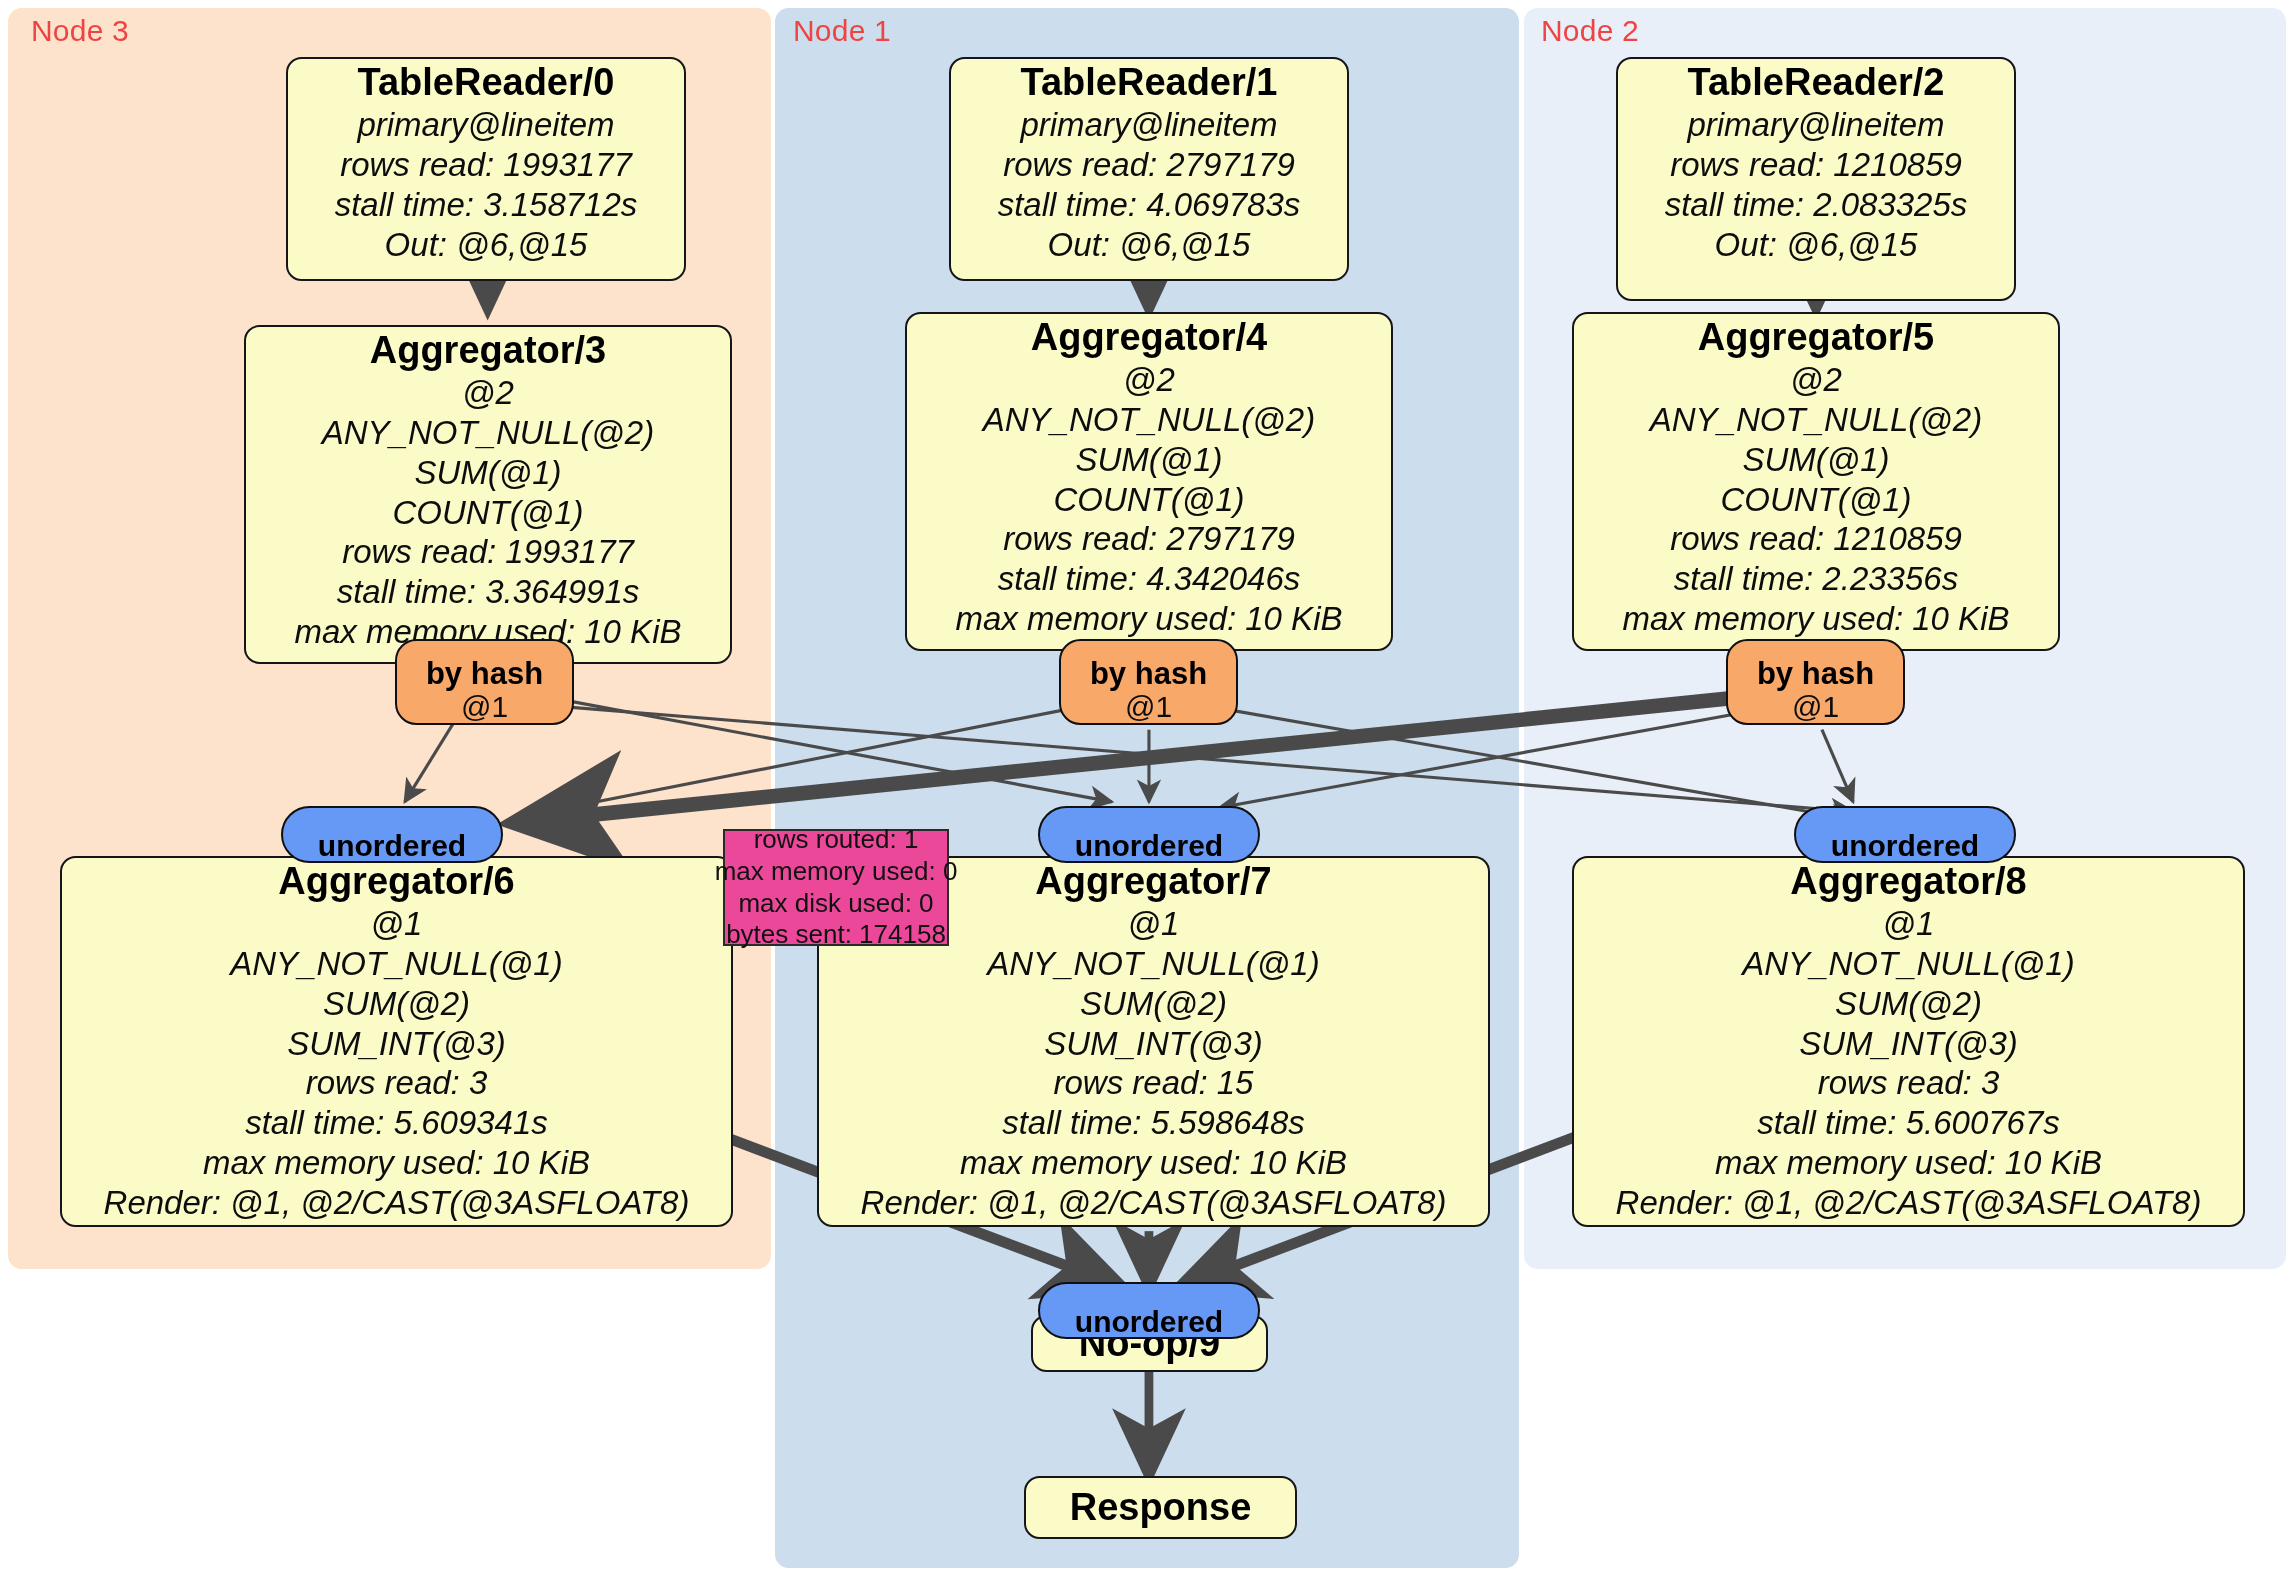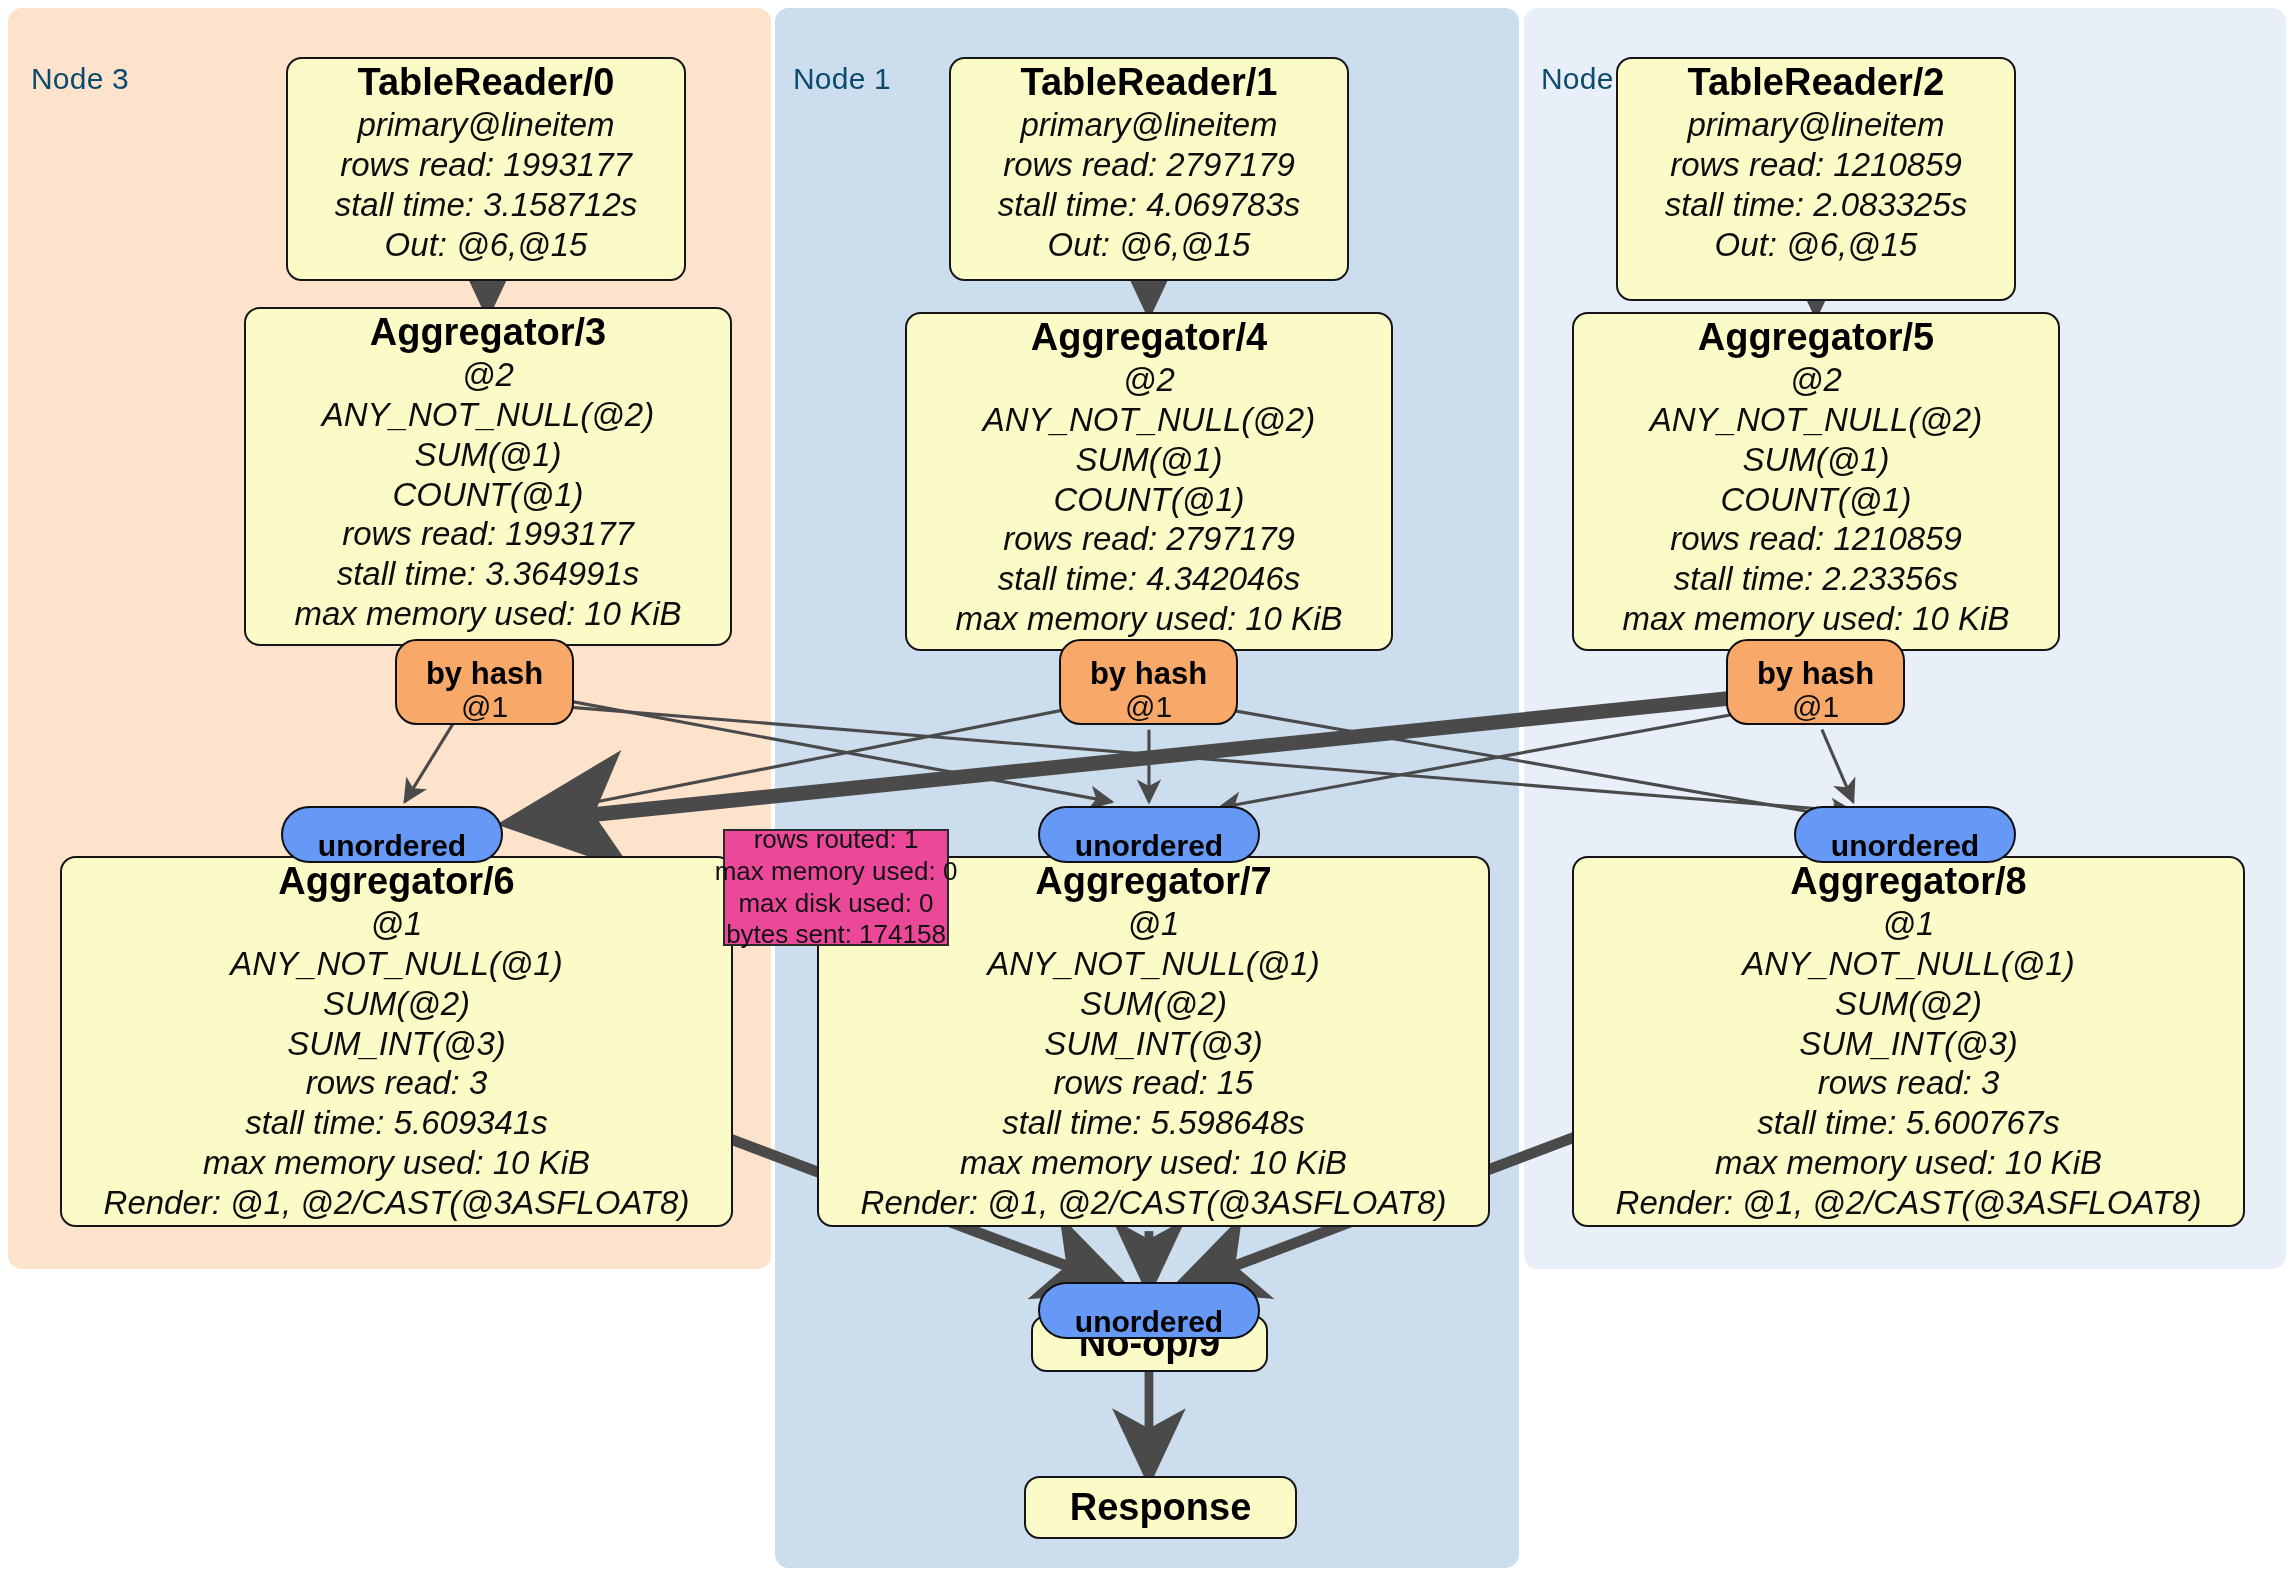--- a/index.html
+++ b/index.html
@@ -24,24 +24,23 @@
 
   
   .cluster {
     position: absolute;
     border-radius: 13.7px;
     box-sizing: border-box;
   }
   .cluster-label {
     position: absolute;
     font-size: 30px;
-    color: #0c4a6e;
+    color: #ef4444;
     letter-spacing: 0.2px;
     white-space: nowrap;
-    margin-top: 48px;
   }
 
   
   #edges {
     position: absolute;
     left: 0; top: 0;
     width: 2294px;
     height: 1596px;
     pointer-events: none;
   }
@@ -201,21 +200,21 @@
   </div>
 
   <div class="proc" style="left:1616px; top:57px; width:400px; height:244px;">
     <div class="title">TableReader/2</div>
     <div class="line">primary@lineitem</div>
     <div class="line">rows read: 1210859</div>
     <div class="line">stall time: 2.083325s</div>
     <div class="line">Out: @6,@15</div>
   </div>
 
-  <div class="proc" style="left:244px; top:307px; width:488px; height:339px;">
+  <div class="proc" style="left:244px; top:325px; width:488px; height:339px;">
     <div class="title">Aggregator/3</div>
     <div class="line">@2</div>
     <div class="line">ANY_NOT_NULL(@2)</div>
     <div class="line">SUM(@1)</div>
     <div class="line">COUNT(@1)</div>
     <div class="line">rows read: 1993177</div>
     <div class="line">stall time: 3.364991s</div>
     <div class="line">max memory used: 10 KiB</div>
   </div>
 

